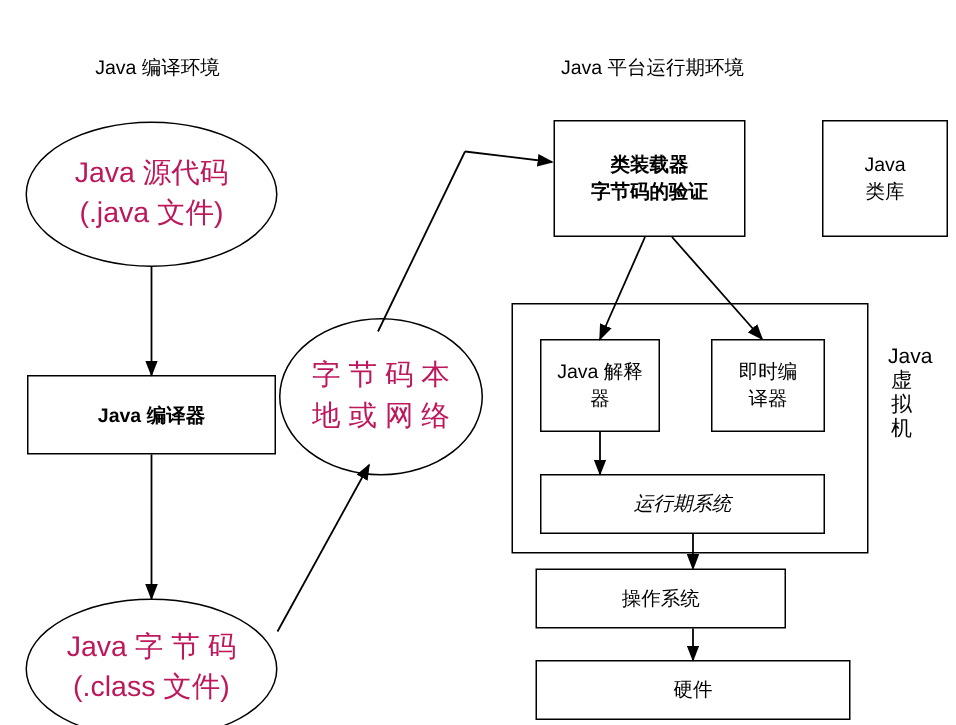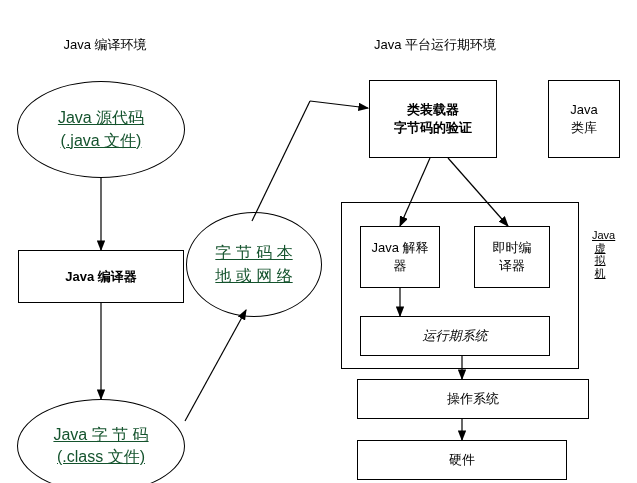--- a/index.html
+++ b/index.html
@@ -40,41 +40,39 @@
   .ellipse {
     position: absolute;
     border: 1px solid #000000;
     border-radius: 50%;
     background: transparent;
     box-sizing: border-box;
     display: flex;
     align-items: center;
     justify-content: center;
     text-align: center;
-    font-size: 16px;
-    color: #14532d;
+    font-size: 19px;
+    color: #be185d;
     line-height: 1.4;
     white-space: pre-line;
-    text-decoration: underline;
   }
   .group-box {
     position: absolute;
     border: 1px solid #000000;
     box-sizing: border-box;
     background: transparent;
   }
   .vtext {
     position: absolute;
-    font-size: 11px;
+    font-size: 14px;
     color: #000000;
-    text-align: center;
+    text-align: right;
     line-height: 1.15;
     white-space: pre-line;
     width: 16px;
-    text-decoration: underline;
   }
   svg.arrows {
     position: absolute;
     left: 0;
     top: 0;
     width: 637px;
     height: 483px;
     pointer-events: none;
   }
 </style>
@@ -120,32 +118,32 @@
 
   <div class="ellipse" style="left:17px; top:383px; width:168px; height:94px;">Java 字 节 码
 (.class 文件)</div>
 
   <div class="ellipse" style="left:186px; top:196px; width:136px; height:105px;">字 节 码 本
 地 或 网 络</div>
 
   <div class="box" style="left:369px; top:64px; width:128px; height:78px;font-weight:bold;">类装载器
 字节码的验证</div>
 
-  <div class="box" style="left:548px; top:64px; width:72px; height:78px;">Java
+  <div class="box" style="left:548px; top:64px; width:84px; height:78px;">Java
 类库</div>
 
   <div class="group-box" style="left:341px; top:186px; width:238px; height:167px;"></div>
 
   <div class="box" style="left:360px; top:210px; width:80px; height:62px;">Java 解释
 器</div>
 
   <div class="box" style="left:474px; top:210px; width:76px; height:62px;">即时编
 译器</div>
 
   <div class="box" style="left:360px; top:300px; width:190px; height:40px;font-style:italic;">运行期系统</div>
 
-  <div class="box" style="left:357px; top:363px; width:232px; height:40px;">操作系统</div>
+  <div class="box" style="left:357px; top:363px; width:167px; height:40px;">操作系统</div>
 
   <div class="box" style="left:357px; top:424px; width:210px; height:40px;">硬件</div>
 
   <div class="vtext" style="left:592px; top:213px;">Java 虚 拟 机</div>
 
 </div>
 
 </body></html>

